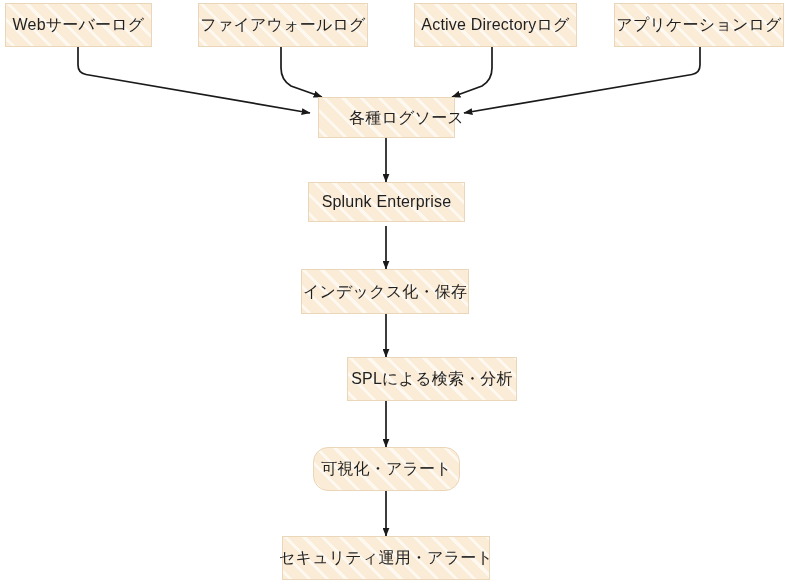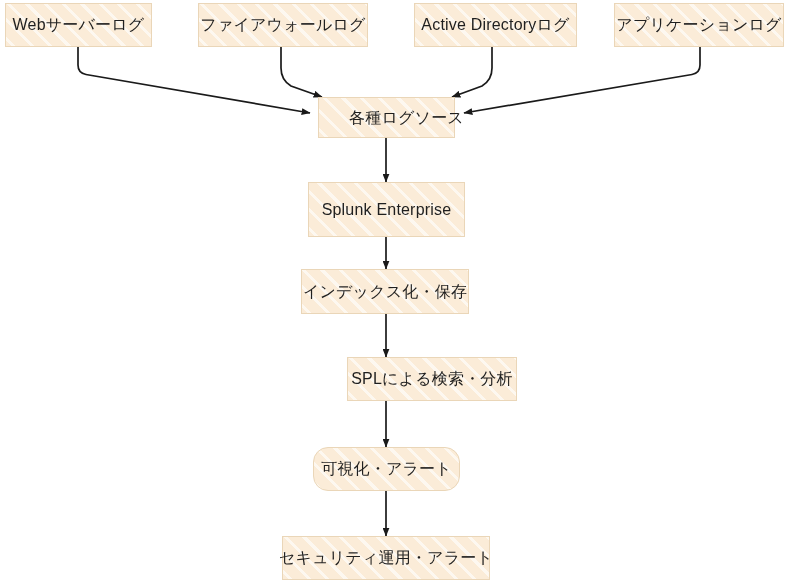--- a/index.html
+++ b/index.html
@@ -98,21 +98,21 @@
   </div>
 
   <div class="node" style="left: 614px; top: 3px; width: 170px; height: 44px;">
     <span class="node-label">アプリケーションログ</span>
   </div>
 
   <div class="node" style="left: 318px; top: 97px; width: 137px; height: 41px; padding-left: 40px;">
     <span class="node-label">各種ログソース</span>
   </div>
 
-  <div class="node" style="left: 308px; top: 182px; width: 157px; height: 55px;">
+  <div class="node" style="left: 308px; top: 182px; width: 157px; height: 40px;">
     <span class="node-label">Splunk Enterprise</span>
   </div>
 
   <div class="node" style="left: 301px; top: 269px; width: 168px; height: 45px;">
     <span class="node-label">インデックス化・保存</span>
   </div>
 
   <div class="node" style="left: 301px; top: 357px; width: 170px; height: 44px; margin-left: 46px;">
     <span class="node-label">SPLによる検索・分析</span>
   </div>

